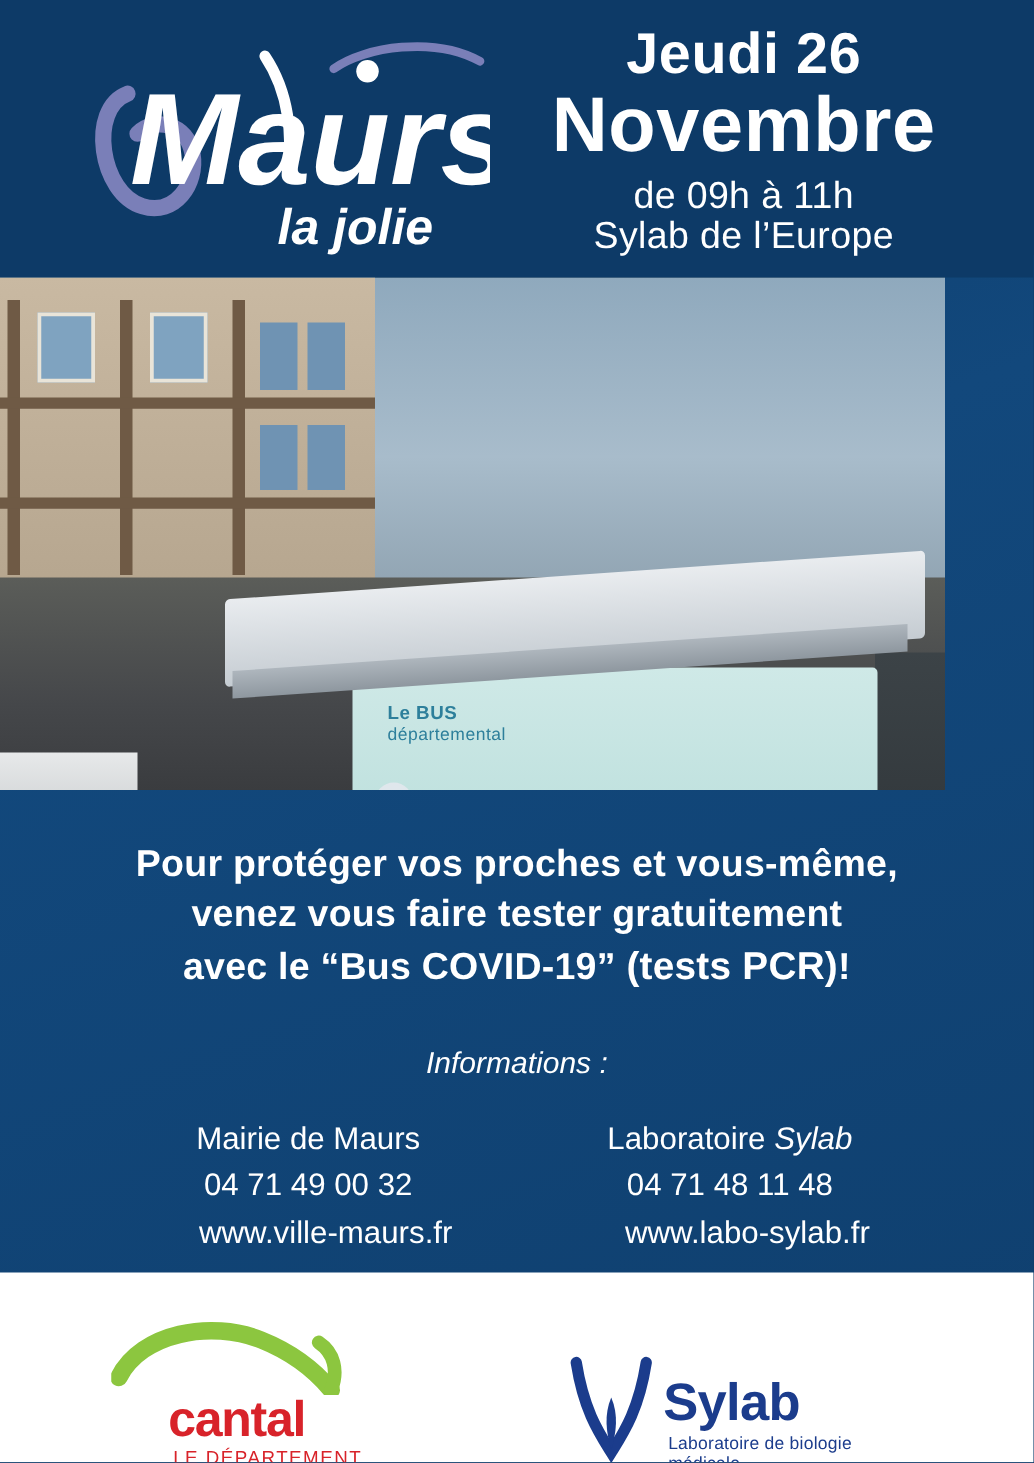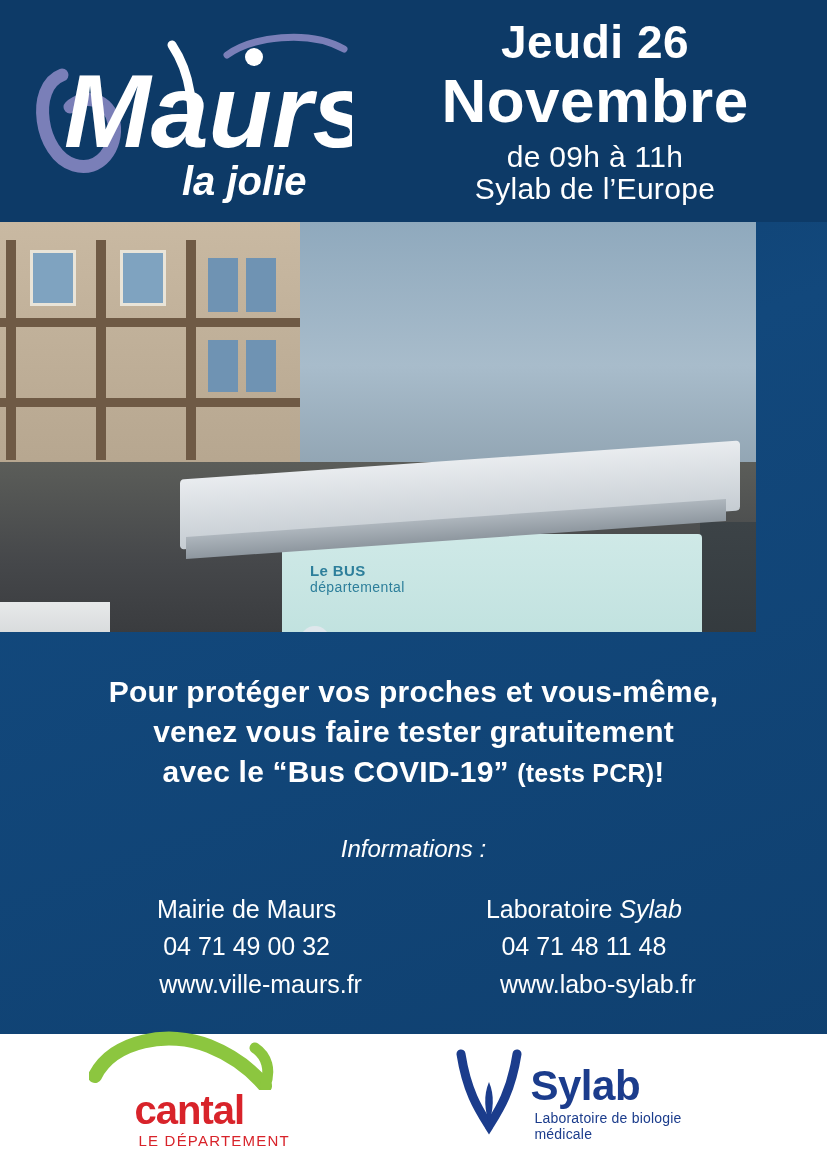--- a/index.html
+++ b/index.html
@@ -16,20 +16,21 @@
     overflow:hidden;
   }
 
   
   .header {
     position:relative;
     height:222px;
     background:#0d3a67;
     display:flex;
     align-items:center;
+    padding-left:40px;
   }
   .logo-wrap {
     position:relative;
     width:380px;
     height:200px;
     margin-left:22px;
   }
   .logo-svg { position:absolute; left:0; top:4px; }
   .date-block {
     position:absolute;
@@ -125,21 +126,21 @@
     padding:40px 40px 0 40px;
     text-align:center;
     color:#ffffff;
   }
   .msg-l1, .msg-l2, .msg-l3 {
     font-size:30px;
     font-weight:bold;
     line-height:1.34;
     letter-spacing:0.2px;
   }
-  .msg-l3 .small { font-size:25px; }
+  .msg-l3 .small { font-size:31px; }
   .infos {
     margin-top:42px;
     color:#ffffff;
     font-size:24px;
     font-style:italic;
     font-weight:300;
   }
   .contacts {
     margin-top:28px;
     display:flex;
@@ -151,24 +152,24 @@
   .contact { text-align:center; line-height:1.5; }
   .contact .name { font-size:25px; }
   .contact .name i { font-style:italic; }
   .contact .phone { font-size:25px; }
   .contact .web { font-size:25px;margin-left:28px; }
 
   
   .footer {
     position:absolute;
     left:0; bottom:0;
-    width:827px; height:136px;
+    width:827px; height:152px;
     background:#ffffff;
     display:flex;
-    align-items:flex-start;
+    align-items:flex-end;
     justify-content:center;
     gap:150px;
   }
   .cantal-logo { position:relative; width:210px; height:110px; }
   .cantal-text {
     position:absolute; left:46px; top:54px;
     color:#d8232a; font-size:40px; font-weight:bold; letter-spacing:-1px;
   }
   .cantal-sub {
     position:absolute; left:50px; top:98px;

